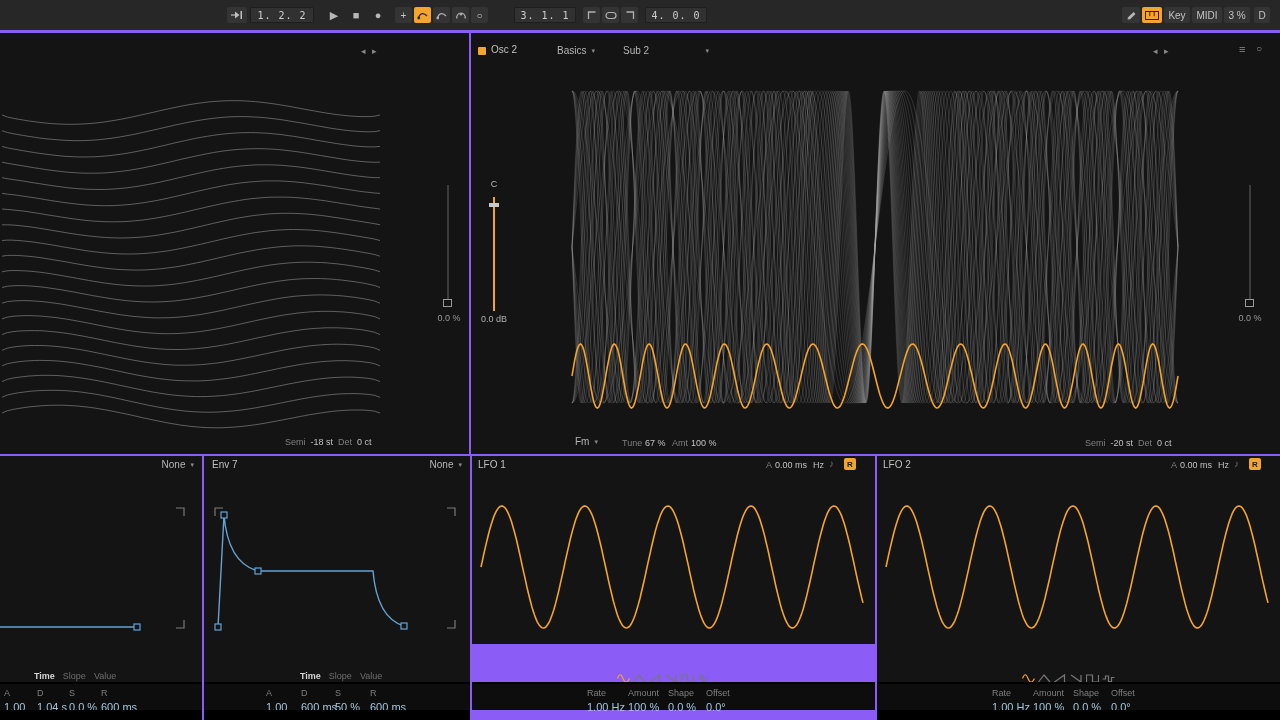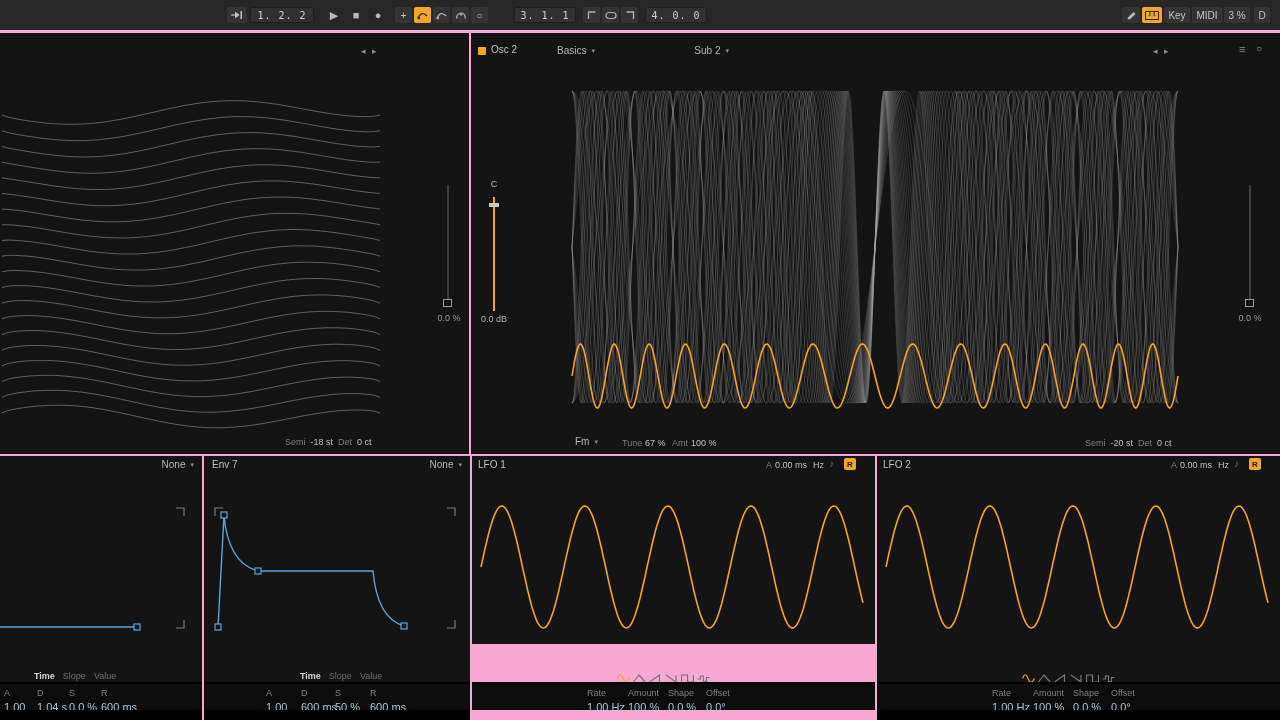--- a/index.html
+++ b/index.html
@@ -1,17 +1,17 @@
 <!DOCTYPE html>
 <html><head>
 <meta charset="utf-8">
 <style>
   *{margin:0;padding:0;box-sizing:border-box}
   html,body{background:#000}
-  .screen{position:relative;width:1280px;height:720px;background:#f9a8d4;overflow:hidden;
+  .screen{position:relative;width:1280px;height:720px;background:#8b5cf6;overflow:hidden;
           font-family:"Liberation Sans",sans-serif;cursor:default}
   .abs{position:absolute}
   .t9{font-size:9px}
   .lbl{color:#7f7f7f}
   .val{color:#a6c5dc}
   .lightval{color:#c2c2c2}
   .accent{color:#f5a42c}
 
   
   .topbar{position:absolute;left:0;top:0;width:1280px;height:30px;background:#272727}
@@ -206,21 +206,21 @@
         <path d="M101.0,370.0L102.0,367.7L103.0,360.8L104.0,349.5L105.0,334.2L106.0,315.3L107.1,293.4L108.1,269.1L109.1,243.2L110.1,216.5L111.1,189.6L112.1,163.5L113.1,138.8L114.1,116.5L115.1,97.0L116.2,81.0L117.2,69.0L118.2,61.2L119.2,58.1L120.2,59.6L121.2,65.6L122.2,76.1L123.2,90.7L124.2,109.0L125.2,130.4L126.3,154.3L127.3,180.0L128.3,206.7L129.3,233.6L130.3,259.9L131.3,284.8L132.3,307.7L133.3,327.7L134.3,344.4L135.3,357.2L136.3,365.7L137.4,369.7L138.4,369.1L139.4,363.8L140.4,354.1L141.4,340.2L142.4,322.6L143.4,301.7L144.4,278.2L145.4,252.8L146.4,226.2L147.5,199.3L148.5,172.8L149.5,147.6L150.5,124.3L151.5,103.7L152.5,86.4L153.5,72.8L154.5,63.5L155.5,58.7L156.6,58.5L157.6,62.9L158.6,71.8L159.6,85.0L160.6,102.0L161.6,122.3L162.6,145.4L163.6,170.5L164.6,196.9L165.6,223.8L166.7,250.4L167.7,276.0L168.7,299.6L169.7,320.8L170.7,338.8L171.7,353.0L172.7,363.1L173.7,368.8L174.7,369.8L175.7,366.2L176.8,358.1L177.8,345.7L178.8,329.4L179.8,309.6L180.8,287.0L181.8,262.2L182.8,236.0L183.8,209.1L184.8,182.4L185.8,156.6L186.8,132.5L187.9,110.8L188.9,92.3L189.9,77.3L190.9,66.4L191.9,59.9L192.9,58.0L193.9,60.8L194.9,68.1L195.9,79.7L196.9,95.4L198.0,114.6L199.0,136.7L200.0,161.2L201.0,187.2L202.0,214.0L203.0,240.8L204.0,266.8L205.0,291.3L206.0,313.4L207.1,332.6L208.1,348.3L209.1,359.9L210.1,367.2L211.1,370.0L212.1,368.1L213.1,361.6L214.1,350.7L215.1,335.7L216.1,317.2L217.2,295.5L218.2,271.4L219.2,245.6L220.2,218.9L221.2,192.0L222.2,165.8L223.2,141.0L224.2,118.4L225.2,98.6L226.2,82.3L227.3,69.9L228.3,61.8L229.3,58.2L230.3,59.2L231.3,64.9L232.3,75.0L233.3,89.2L234.3,107.2L235.3,128.4L236.3,152.0L237.3,177.6L238.4,204.2L239.4,231.1L240.4,257.5L241.4,282.6L242.4,305.7L243.4,326.0L244.4,343.0L245.4,356.2L246.4,365.1L247.4,369.5L248.5,369.3L249.5,364.5L250.5,355.2L251.5,341.6L252.5,324.3L253.5,303.7L254.5,280.4L255.5,255.2L256.5,228.7L257.6,201.8L258.6,175.2L259.6,149.8L260.6,126.3L261.6,105.4L262.6,87.8L263.6,73.9L264.6,64.2L265.6,58.9L266.6,58.3L267.6,62.3L268.7,70.8L269.7,83.6L270.7,100.3L271.7,120.3L272.7,143.2L273.7,168.1L274.7,194.4L275.7,221.3L276.7,248.0L277.8,273.7L278.8,297.6L279.8,319.0L280.8,337.3L281.8,351.9L282.8,362.4L283.8,368.4L284.8,369.9L285.8,366.8L286.8,359.0L287.9,347.0L288.9,331.0L289.9,311.5L290.9,289.2L291.9,264.5L292.9,238.4L293.9,211.5L294.9,184.8L295.9,158.9L296.9,134.6L298.0,112.7L299.0,93.8L300.0,78.5L301.0,67.2L302.0,60.3L303.0,58.0L304.0,60.3L305.0,67.2L306.0,78.5L307.0,93.8L308.1,112.7L309.1,134.6L310.1,158.9L311.1,184.8L312.1,211.5L313.1,238.4L314.1,264.5L315.1,289.2L316.1,311.5L317.1,331.0L318.1,347.0L319.2,359.0L320.2,366.8L321.2,369.9L322.2,368.4L323.2,362.4L324.2,351.9L325.2,337.3L326.2,319.0L327.2,297.6L328.3,273.7L329.3,248.0L330.3,221.3L331.3,194.4L332.3,168.1L333.3,143.2L334.3,120.3L335.3,100.3L336.3,83.6L337.3,70.8L338.4,62.3L339.4,58.3L340.4,58.9L341.4,64.2L342.4,73.9L343.4,87.8L344.4,105.4L345.4,126.3L346.4,149.8L347.4,175.2L348.4,201.8L349.5,228.7L350.5,255.2L351.5,280.4L352.5,303.7L353.5,324.3L354.5,341.6L355.5,355.2L356.5,364.5L357.5,369.3L358.6,369.5L359.6,365.1L360.6,356.2L361.6,343.0L362.6,326.0L363.6,305.7L364.6,282.6L365.6,257.5L366.6,231.1L367.6,204.2L368.6,177.6L369.7,152.0L370.7,128.4L371.7,107.2L372.7,89.2L373.7,75.0L374.7,64.9L375.7,59.2L376.7,58.2L377.7,61.8L378.8,69.9L379.8,82.3L380.8,98.6L381.8,118.4L382.8,141.0L383.8,165.8L384.8,192.0L385.8,218.9L386.8,245.6L387.8,271.4L388.8,295.5L389.9,317.2L390.9,335.7L391.9,350.7L392.9,361.6L393.9,368.1L394.9,370.0L395.9,367.2L396.9,359.9L397.9,348.3L398.9,332.6L400.0,313.4L401.0,291.3L402.0,266.8L403.0,240.8L404.0,214.0L405.0,187.2L406.0,161.2L407.0,136.7L408.0,114.6L409.0,95.4L410.1,79.7L411.1,68.1L412.1,60.8L413.1,58.0L414.1,59.9L415.1,66.4L416.1,77.3L417.1,92.3L418.1,110.8L419.2,132.5L420.2,156.6L421.2,182.4L422.2,209.1L423.2,236.0L424.2,262.2L425.2,287.0L426.2,309.6L427.2,329.4L428.2,345.7L429.3,358.1L430.3,366.2L431.3,369.8L432.3,368.8L433.3,363.1L434.3,353.0L435.3,338.8L436.3,320.8L437.3,299.6L438.3,276.0L439.4,250.4L440.4,223.8L441.4,196.9L442.4,170.5L443.4,145.4L444.4,122.3L445.4,102.0L446.4,85.0L447.4,71.8L448.4,62.9L449.4,58.5L450.5,58.7L451.5,63.5L452.5,72.8L453.5,86.4L454.5,103.7L455.5,124.3L456.5,147.6L457.5,172.8L458.5,199.3L459.6,226.2L460.6,252.8L461.6,278.2L462.6,301.7L463.6,322.6L464.6,340.2L465.6,354.1L466.6,363.8L467.6,369.1L468.6,369.7L469.6,365.7L470.7,357.2L471.7,344.4L472.7,327.7L473.7,307.7L474.7,284.8L475.7,259.9L476.7,233.6L477.7,206.7L478.7,180.0L479.8,154.3L480.8,130.4L481.8,109.0L482.8,90.7L483.8,76.1L484.8,65.6L485.8,59.6L486.8,58.1L487.8,61.2L488.8,69.0L489.9,81.0L490.9,97.0L491.9,116.5L492.9,138.8L493.9,163.5L494.9,189.6L495.9,216.5L496.9,243.2L497.9,269.1L498.9,293.4L499.9,315.3L501.0,334.2L502.0,349.5L503.0,360.8L504.0,367.7L505.0,370.0L506.0,367.7L507.0,360.8L508.0,349.5L509.0,334.2L510.1,315.3L511.1,293.4L512.1,269.1L513.1,243.2L514.1,216.5L515.1,189.6L516.1,163.5L517.1,138.8L518.1,116.5L519.1,97.0L520.1,81.0L521.2,69.0L522.2,61.2L523.2,58.1L524.2,59.6L525.2,65.6L526.2,76.1L527.2,90.7L528.2,109.0L529.2,130.4L530.3,154.3L531.3,180.0L532.3,206.7L533.3,233.6L534.3,259.9L535.3,284.8L536.3,307.7L537.3,327.7L538.3,344.4L539.3,357.2L540.3,365.7L541.4,369.7L542.4,369.1L543.4,363.8L544.4,354.1L545.4,340.2L546.4,322.6L547.4,301.7L548.4,278.2L549.4,252.8L550.5,226.2L551.5,199.3L552.5,172.8L553.5,147.6L554.5,124.3L555.5,103.7L556.5,86.4L557.5,72.8L558.5,63.5L559.5,58.7L560.5,58.5L561.6,62.9L562.6,71.8L563.6,85.0L564.6,102.0L565.6,122.3L566.6,145.4L567.6,170.5L568.6,196.9L569.6,223.8L570.7,250.4L571.7,276.0L572.7,299.6L573.7,320.8L574.7,338.8L575.7,353.0L576.7,363.1L577.7,368.8L578.7,369.8L579.7,366.2L580.8,358.1L581.8,345.7L582.8,329.4L583.8,309.6L584.8,287.0L585.8,262.2L586.8,236.0L587.8,209.1L588.8,182.4L589.8,156.6L590.9,132.5L591.9,110.8L592.9,92.3L593.9,77.3L594.9,66.4L595.9,59.9L596.9,58.0L597.9,60.8L598.9,68.1L599.9,79.7L601.0,95.4L602.0,114.6L603.0,136.7L604.0,161.2L605.0,187.2L606.0,214.0L607.0,240.8L608.0,266.8L609.0,291.3L610.0,313.4L611.0,332.6L612.1,348.3L613.1,359.9L614.1,367.2L615.1,370.0L616.1,368.1L617.1,361.6L618.1,350.7L619.1,335.7L620.1,317.2L621.1,295.5L622.2,271.4L623.2,245.6L624.2,218.9L625.2,192.0L626.2,165.8L627.2,141.0L628.2,118.4L629.2,98.6L630.2,82.3L631.3,69.9L632.3,61.8L633.3,58.2L634.3,59.2L635.3,64.9L636.3,75.0L637.3,89.2L638.3,107.2L639.3,128.4L640.3,152.0L641.4,177.6L642.4,204.2L643.4,231.1L644.4,257.5L645.4,282.6L646.4,305.7L647.4,326.0L648.4,343.0L649.4,356.2L650.4,365.1L651.5,369.5L652.5,369.3L653.5,364.5L654.5,355.2L655.5,341.6L656.5,324.3L657.5,303.7L658.5,280.4L659.5,255.2L660.5,228.7L661.6,201.8L662.6,175.2L663.6,149.8L664.6,126.3L665.6,105.4L666.6,87.8L667.6,73.9L668.6,64.2L669.6,58.9L670.6,58.3L671.6,62.3L672.7,70.8L673.7,83.6L674.7,100.3L675.7,120.3L676.7,143.2L677.7,168.1L678.7,194.4L679.7,221.3L680.7,248.0L681.8,273.7L682.8,297.6L683.8,319.0L684.8,337.3L685.8,351.9L686.8,362.4L687.8,368.4L688.8,369.9L689.8,366.8L690.8,359.0L691.9,347.0L692.9,331.0L693.9,311.5L694.9,289.2L695.9,264.5L696.9,238.4L697.9,211.5L698.9,184.8L699.9,158.9L700.9,134.6L702.0,112.7L703.0,93.8L704.0,78.5L705.0,67.2L706.0,60.3L707.0,58.0" fill="none" stroke="#a9a9a9" stroke-opacity="0.3" stroke-width="0.7"></path>
         <path d="M101.0,214.0L102.0,241.6L103.0,268.4L104.0,293.4L105.0,315.9L106.0,335.2L107.1,350.7L108.1,361.9L109.1,368.3L110.1,369.9L111.1,366.6L112.1,358.4L113.1,345.7L114.1,328.8L115.1,308.3L116.2,284.8L117.2,259.1L118.2,231.9L119.2,204.2L120.2,176.8L121.2,150.5L122.2,126.3L123.2,104.9L124.2,86.8L125.2,72.8L126.3,63.3L127.3,58.5L128.3,58.7L129.3,63.7L130.3,73.6L131.3,87.8L132.3,106.0L133.3,127.7L134.3,152.0L135.3,178.4L136.3,205.8L137.4,233.6L138.4,260.7L139.4,286.3L140.4,309.6L141.4,329.9L142.4,346.6L143.4,359.0L144.4,366.9L145.4,370.0L146.4,368.1L147.5,361.3L148.5,349.9L149.5,334.2L150.5,314.7L151.5,292.0L152.5,266.8L153.5,240.0L154.5,212.4L155.5,184.8L156.6,158.1L157.6,133.2L158.6,110.8L159.6,91.7L160.6,76.5L161.6,65.6L162.6,59.4L163.6,58.1L164.6,61.8L165.6,70.2L166.7,83.2L167.7,100.3L168.7,121.0L169.7,144.6L170.7,170.5L171.7,197.7L172.7,225.4L173.7,252.8L174.7,278.9L175.7,303.0L176.8,324.3L177.8,342.1L178.8,355.8L179.8,365.1L180.8,369.6L181.8,369.1L182.8,363.8L183.8,353.7L184.8,339.2L185.8,320.8L186.8,299.0L187.9,274.5L188.9,248.0L189.9,220.5L190.9,192.8L191.9,165.8L192.9,140.3L193.9,117.1L194.9,97.0L195.9,80.6L196.9,68.4L198.0,60.8L199.0,58.0L200.0,60.2L201.0,67.2L202.0,78.9L203.0,94.8L204.0,114.6L205.0,137.4L206.0,162.7L207.1,189.6L208.1,217.3L209.1,244.8L210.1,271.4L211.1,296.2L212.1,318.4L213.1,337.3L214.1,352.2L215.1,362.9L216.1,368.8L217.2,369.8L218.2,365.9L219.2,357.2L220.2,343.9L221.2,326.6L222.2,305.7L223.2,281.9L224.2,256.0L225.2,228.7L226.2,200.9L227.3,173.6L228.3,147.6L229.3,123.6L230.3,102.5L231.3,85.0L232.3,71.5L233.3,62.5L234.3,58.3L235.3,59.0L236.3,64.7L237.3,75.0L238.4,89.7L239.4,108.4L240.4,130.4L241.4,155.1L242.4,181.6L243.4,209.1L244.4,236.8L245.4,263.8L246.4,289.2L247.4,312.2L248.5,332.1L249.5,348.3L250.5,360.2L251.5,367.5L252.5,370.0L253.5,367.5L254.5,360.2L255.5,348.3L256.5,332.1L257.6,312.2L258.6,289.2L259.6,263.8L260.6,236.8L261.6,209.1L262.6,181.6L263.6,155.1L264.6,130.4L265.6,108.4L266.6,89.7L267.6,75.0L268.7,64.7L269.7,59.0L270.7,58.3L271.7,62.5L272.7,71.5L273.7,85.0L274.7,102.5L275.7,123.6L276.7,147.6L277.8,173.6L278.8,200.9L279.8,228.7L280.8,256.0L281.8,281.9L282.8,305.7L283.8,326.6L284.8,343.9L285.8,357.2L286.8,365.9L287.9,369.8L288.9,368.8L289.9,362.9L290.9,352.2L291.9,337.3L292.9,318.4L293.9,296.2L294.9,271.4L295.9,244.8L296.9,217.3L298.0,189.6L299.0,162.7L300.0,137.4L301.0,114.6L302.0,94.8L303.0,78.9L304.0,67.2L305.0,60.2L306.0,58.0L307.0,60.8L308.1,68.4L309.1,80.6L310.1,97.0L311.1,117.1L312.1,140.3L313.1,165.8L314.1,192.8L315.1,220.5L316.1,248.0L317.1,274.5L318.1,299.0L319.2,320.8L320.2,339.2L321.2,353.7L322.2,363.8L323.2,369.1L324.2,369.6L325.2,365.1L326.2,355.8L327.2,342.1L328.3,324.3L329.3,303.0L330.3,278.9L331.3,252.8L332.3,225.4L333.3,197.7L334.3,170.5L335.3,144.6L336.3,121.0L337.3,100.3L338.4,83.2L339.4,70.2L340.4,61.8L341.4,58.1L342.4,59.4L343.4,65.6L344.4,76.5L345.4,91.7L346.4,110.8L347.4,133.2L348.4,158.1L349.5,184.8L350.5,212.4L351.5,240.0L352.5,266.8L353.5,292.0L354.5,314.7L355.5,334.2L356.5,349.9L357.5,361.3L358.6,368.1L359.6,370.0L360.6,366.9L361.6,359.0L362.6,346.6L363.6,329.9L364.6,309.6L365.6,286.3L366.6,260.7L367.6,233.6L368.6,205.8L369.7,178.4L370.7,152.0L371.7,127.7L372.7,106.0L373.7,87.8L374.7,73.6L375.7,63.7L376.7,58.7L377.7,58.5L378.8,63.3L379.8,72.8L380.8,86.8L381.8,104.9L382.8,126.3L383.8,150.5L384.8,176.8L385.8,204.2L386.8,231.9L387.8,259.1L388.8,284.8L389.9,308.3L390.9,328.8L391.9,345.7L392.9,358.4L393.9,366.6L394.9,369.9L395.9,368.3L396.9,361.9L397.9,350.7L398.9,335.2L400.0,315.9L401.0,293.4L402.0,268.4L403.0,241.6L404.0,214.0L405.0,186.4L406.0,159.6L407.0,134.6L408.0,112.1L409.0,92.8L410.1,77.3L411.1,66.1L412.1,59.7L413.1,58.1L414.1,61.4L415.1,69.6L416.1,82.3L417.1,99.2L418.1,119.7L419.2,143.2L420.2,168.9L421.2,196.1L422.2,223.8L423.2,251.2L424.2,277.5L425.2,301.7L426.2,323.1L427.2,341.2L428.2,355.2L429.3,364.7L430.3,369.5L431.3,369.3L432.3,364.3L433.3,354.4L434.3,340.2L435.3,322.0L436.3,300.3L437.3,276.0L438.3,249.6L439.4,222.2L440.4,194.4L441.4,167.3L442.4,141.7L443.4,118.4L444.4,98.1L445.4,81.4L446.4,69.0L447.4,61.1L448.4,58.0L449.4,59.9L450.5,66.7L451.5,78.1L452.5,93.8L453.5,113.3L454.5,136.0L455.5,161.2L456.5,188.0L457.5,215.6L458.5,243.2L459.6,269.9L460.6,294.8L461.6,317.2L462.6,336.3L463.6,351.5L464.6,362.4L465.6,368.6L466.6,369.9L467.6,366.2L468.6,357.8L469.6,344.8L470.7,327.7L471.7,307.0L472.7,283.4L473.7,257.5L474.7,230.3L475.7,202.6L476.7,175.2L477.7,149.1L478.7,125.0L479.8,103.7L480.8,85.9L481.8,72.2L482.8,62.9L483.8,58.4L484.8,58.9L485.8,64.2L486.8,74.3L487.8,88.8L488.8,107.2L489.9,129.0L490.9,153.5L491.9,180.0L492.9,207.5L493.9,235.2L494.9,262.2L495.9,287.7L496.9,310.9L497.9,331.0L498.9,347.4L499.9,359.6L501.0,367.2L502.0,370.0L503.0,367.8L504.0,360.8L505.0,349.1L506.0,333.2L507.0,313.4L508.0,290.6L509.0,265.3L510.1,238.4L511.1,210.7L512.1,183.2L513.1,156.6L514.1,131.8L515.1,109.6L516.1,90.7L517.1,75.8L518.1,65.1L519.1,59.2L520.1,58.2L521.2,62.1L522.2,70.8L523.2,84.1L524.2,101.4L525.2,122.3L526.2,146.1L527.2,172.0L528.2,199.3L529.2,227.1L530.3,254.4L531.3,280.4L532.3,304.4L533.3,325.5L534.3,343.0L535.3,356.5L536.3,365.5L537.3,369.7L538.3,369.0L539.3,363.3L540.3,353.0L541.4,338.3L542.4,319.6L543.4,297.6L544.4,272.9L545.4,246.4L546.4,218.9L547.4,191.2L548.4,164.2L549.4,138.8L550.5,115.8L551.5,95.9L552.5,79.7L553.5,67.8L554.5,60.5L555.5,58.0L556.5,60.5L557.5,67.8L558.5,79.7L559.5,95.9L560.5,115.8L561.6,138.8L562.6,164.2L563.6,191.2L564.6,218.9L565.6,246.4L566.6,272.9L567.6,297.6L568.6,319.6L569.6,338.3L570.7,353.0L571.7,363.3L572.7,369.0L573.7,369.7L574.7,365.5L575.7,356.5L576.7,343.0L577.7,325.5L578.7,304.4L579.7,280.4L580.8,254.4L581.8,227.1L582.8,199.3L583.8,172.0L584.8,146.1L585.8,122.3L586.8,101.4L587.8,84.1L588.8,70.8L589.8,62.1L590.9,58.2L591.9,59.2L592.9,65.1L593.9,75.8L594.9,90.7L595.9,109.6L596.9,131.8L597.9,156.6L598.9,183.2L599.9,210.7L601.0,238.4L602.0,265.3L603.0,290.6L604.0,313.4L605.0,333.2L606.0,349.1L607.0,360.8L608.0,367.8L609.0,370.0L610.0,367.2L611.0,359.6L612.1,347.4L613.1,331.0L614.1,310.9L615.1,287.7L616.1,262.2L617.1,235.2L618.1,207.5L619.1,180.0L620.1,153.5L621.1,129.0L622.2,107.2L623.2,88.8L624.2,74.3L625.2,64.2L626.2,58.9L627.2,58.4L628.2,62.9L629.2,72.2L630.2,85.9L631.3,103.7L632.3,125.0L633.3,149.1L634.3,175.2L635.3,202.6L636.3,230.3L637.3,257.5L638.3,283.4L639.3,307.0L640.3,327.7L641.4,344.8L642.4,357.8L643.4,366.2L644.4,369.9L645.4,368.6L646.4,362.4L647.4,351.5L648.4,336.3L649.4,317.2L650.4,294.8L651.5,269.9L652.5,243.2L653.5,215.6L654.5,188.0L655.5,161.2L656.5,136.0L657.5,113.3L658.5,93.8L659.5,78.1L660.5,66.7L661.6,59.9L662.6,58.0L663.6,61.1L664.6,69.0L665.6,81.4L666.6,98.1L667.6,118.4L668.6,141.7L669.6,167.3L670.6,194.4L671.6,222.2L672.7,249.6L673.7,276.0L674.7,300.3L675.7,322.0L676.7,340.2L677.7,354.4L678.7,364.3L679.7,369.3L680.7,369.5L681.8,364.7L682.8,355.2L683.8,341.2L684.8,323.1L685.8,301.7L686.8,277.5L687.8,251.2L688.8,223.8L689.8,196.1L690.8,168.9L691.9,143.2L692.9,119.7L693.9,99.2L694.9,82.3L695.9,69.6L696.9,61.4L697.9,58.1L698.9,59.7L699.9,66.1L700.9,77.3L702.0,92.8L703.0,112.1L704.0,134.6L705.0,159.6L706.0,186.4L707.0,214.0" fill="none" stroke="#a9a9a9" stroke-opacity="0.3" stroke-width="0.7"></path>
         <path d="M101.0,343.0L102.2,335.8L103.4,329.0L104.6,322.9L105.8,317.8L107.1,314.0L108.3,311.7L109.5,311.0L110.7,311.9L111.9,314.4L113.1,318.3L114.3,323.5L115.5,329.7L116.8,336.5L118.0,343.7L119.2,350.9L120.4,357.6L121.6,363.6L122.8,368.5L124.0,372.2L125.2,374.4L126.5,375.0L127.7,374.0L128.9,371.4L130.1,367.4L131.3,362.2L132.5,356.0L133.7,349.2L134.9,342.1L136.1,335.0L137.4,328.3L138.6,322.4L139.8,317.5L141.0,313.8L142.2,311.7L143.4,311.0L144.6,311.9L145.8,314.4L147.1,318.3L148.3,323.3L149.5,329.4L150.7,336.1L151.9,343.1L153.1,350.1L154.3,356.8L155.5,362.7L156.8,367.8L158.0,371.6L159.2,374.0L160.4,375.0L161.6,374.4L162.8,372.3L164.0,368.9L165.2,364.2L166.4,358.5L167.7,352.1L168.9,345.2L170.1,338.3L171.3,331.6L172.5,325.4L173.7,320.1L174.9,315.9L176.1,312.9L177.4,311.3L178.6,311.1L179.8,312.4L181.0,315.2L182.2,319.2L183.4,324.2L184.6,330.1L185.8,336.6L187.1,343.3L188.3,350.1L189.5,356.5L190.7,362.2L191.9,367.2L193.1,371.0L194.3,373.6L195.5,374.9L196.7,374.8L198.0,373.2L199.2,370.4L200.4,366.4L201.6,361.4L202.8,355.6L204.0,349.3L205.2,342.7L206.4,336.2L207.7,330.0L208.9,324.3L210.1,319.4L211.3,315.5L212.5,312.8L213.7,311.3L214.9,311.1L216.1,312.2L217.4,314.6L218.6,318.1L219.8,322.6L221.0,328.0L222.2,333.9L223.4,340.2L224.6,346.5L225.8,352.8L227.0,358.6L228.3,363.8L229.5,368.2L230.7,371.5L231.9,373.8L233.1,374.9L234.3,374.8L235.5,373.4L236.7,370.9L238.0,367.4L239.2,362.9L240.4,357.8L241.6,352.0L242.8,346.0L244.0,339.9L245.2,333.9L246.4,328.2L247.7,323.1L248.9,318.7L250.1,315.2L251.3,312.7L252.5,311.3L253.7,311.0L254.9,311.9L256.1,313.8L257.3,316.7L258.6,320.6L259.8,325.2L261.0,330.4L262.2,336.0L263.4,341.9L264.6,347.7L265.8,353.4L267.0,358.8L268.3,363.6L269.5,367.7L270.7,370.9L271.9,373.3L273.1,374.7L274.3,375.0L275.5,374.3L276.7,372.6L278.0,369.9L279.2,366.4L280.4,362.2L281.6,357.4L282.8,352.1L284.0,346.6L285.2,340.9L286.4,335.4L287.6,330.1L288.9,325.2L290.1,320.8L291.3,317.2L292.5,314.3L293.7,312.3L294.9,311.2L296.1,311.1L297.3,311.9L298.6,313.6L299.8,316.1L301.0,319.5L302.2,323.5L303.4,328.0L304.6,333.0L305.8,338.3L307.0,343.6L308.3,349.0L309.5,354.1L310.7,359.0L311.9,363.4L313.1,367.2L314.3,370.3L315.5,372.7L316.7,374.2L317.9,375.0L319.2,374.8L320.4,373.8L321.6,371.9L322.8,369.3L324.0,366.0L325.2,362.1L326.4,357.7L327.6,352.9L328.9,347.9L330.1,342.8L331.3,337.6L332.5,332.6L333.7,327.9L334.9,323.6L336.1,319.8L337.3,316.6L338.6,314.1L339.8,312.3L341.0,311.2L342.2,311.0L343.4,311.6L344.6,312.9L345.8,315.0L347.0,317.8L348.2,321.2L349.5,325.2L350.7,329.5L351.9,334.2L353.1,339.1L354.3,344.1L355.5,349.0L356.7,353.8L357.9,358.3L359.2,362.5L360.4,366.1L361.6,369.3L362.8,371.8L364.0,373.6L365.2,374.7L366.4,375.0L367.6,374.6L368.9,373.4L370.1,371.6L371.3,369.0L372.5,365.9L373.7,362.2L374.9,358.1L376.1,353.6L377.3,348.9L378.5,344.1L379.8,339.2L381.0,334.5L382.2,329.9L383.4,325.6L384.6,321.8L385.8,318.4L387.0,315.6L388.2,313.4L389.5,311.9L390.7,311.1L391.9,311.1L393.1,311.7L394.3,313.1L395.5,315.1L396.7,317.8L397.9,321.1L399.2,324.8L400.4,329.0L401.6,333.5L402.8,338.2L404.0,343.0L405.2,347.8L406.4,352.5L407.6,357.0L408.8,361.2L410.1,364.9L411.3,368.2L412.5,370.9L413.7,372.9L414.9,374.3L416.1,374.9L417.3,374.9L418.5,374.1L419.8,372.6L421.0,370.4L422.2,367.6L423.4,364.2L424.6,360.4L425.8,356.1L427.0,351.5L428.2,346.8L429.5,341.9L430.7,337.1L431.9,332.4L433.1,327.9L434.3,323.8L435.5,320.1L436.7,317.0L437.9,314.4L439.1,312.6L440.4,311.4L441.6,311.0L442.8,311.3L444.0,312.4L445.2,314.2L446.4,316.7L447.6,319.9L448.8,323.5L450.1,327.7L451.3,332.2L452.5,337.0L453.7,341.9L454.9,346.9L456.1,351.8L457.3,356.5L458.5,360.8L459.8,364.8L461.0,368.2L462.2,371.0L463.4,373.1L464.6,374.4L465.8,375.0L467.0,374.8L468.2,373.7L469.4,371.9L470.7,369.4L471.9,366.2L473.1,362.4L474.3,358.1L475.5,353.4L476.7,348.4L477.9,343.2L479.1,338.1L480.4,333.1L481.6,328.3L482.8,323.9L484.0,320.0L485.2,316.7L486.4,314.1L487.6,312.2L488.8,311.2L490.1,311.0L491.3,311.8L492.5,313.3L493.7,315.7L494.9,318.8L496.1,322.6L497.3,327.0L498.5,331.9L499.7,337.0L501.0,342.4L502.2,347.7L503.4,353.0L504.6,358.0L505.8,362.5L507.0,366.5L508.2,369.9L509.4,372.4L510.7,374.1L511.9,374.9L513.1,374.8L514.3,373.7L515.5,371.7L516.7,368.8L517.9,365.2L519.1,360.8L520.4,355.9L521.6,350.6L522.8,345.1L524.0,339.4L525.2,333.9L526.4,328.6L527.6,323.8L528.8,319.6L530.0,316.1L531.3,313.4L532.5,311.7L533.7,311.0L534.9,311.3L536.1,312.7L537.3,315.1L538.5,318.3L539.7,322.4L541.0,327.2L542.2,332.6L543.4,338.3L544.6,344.1L545.8,350.0L547.0,355.6L548.2,360.8L549.4,365.4L550.7,369.3L551.9,372.2L553.1,374.1L554.3,375.0L555.5,374.7L556.7,373.3L557.9,370.8L559.1,367.3L560.3,362.9L561.6,357.8L562.8,352.1L564.0,346.1L565.2,340.0L566.4,334.0L567.6,328.2L568.8,323.1L570.0,318.6L571.3,315.1L572.5,312.6L573.7,311.2L574.9,311.1L576.1,312.2L577.3,314.5L578.5,317.8L579.7,322.2L581.0,327.4L582.2,333.2L583.4,339.5L584.6,345.8L585.8,352.1L587.0,358.0L588.2,363.4L589.4,367.9L590.6,371.4L591.9,373.8L593.1,374.9L594.3,374.7L595.5,373.2L596.7,370.5L597.9,366.6L599.1,361.7L600.3,356.0L601.6,349.8L602.8,343.3L604.0,336.7L605.2,330.4L606.4,324.6L607.6,319.6L608.8,315.6L610.0,312.8L611.3,311.2L612.5,311.1L613.7,312.4L614.9,315.0L616.1,318.8L617.3,323.8L618.5,329.5L619.7,335.9L620.9,342.7L622.2,349.4L623.4,355.9L624.6,361.8L625.8,366.8L627.0,370.8L628.2,373.6L629.4,374.9L630.6,374.7L631.9,373.1L633.1,370.1L634.3,365.9L635.5,360.6L636.7,354.4L637.9,347.7L639.1,340.8L640.3,333.9L641.6,327.5L642.8,321.8L644.0,317.1L645.2,313.7L646.4,311.6L647.6,311.0L648.8,312.0L650.0,314.4L651.2,318.2L652.5,323.3L653.7,329.2L654.9,335.9L656.1,342.9L657.3,349.9L658.5,356.6L659.7,362.7L660.9,367.7L662.2,371.6L663.4,374.1L664.6,375.0L665.8,374.3L667.0,372.2L668.2,368.5L669.4,363.6L670.6,357.7L671.9,351.0L673.1,343.9L674.3,336.8L675.5,330.0L676.7,323.8L677.9,318.6L679.1,314.6L680.3,312.0L681.5,311.0L682.8,311.6L684.0,313.8L685.2,317.5L686.4,322.4L687.6,328.4L688.8,335.1L690.0,342.3L691.2,349.5L692.5,356.3L693.7,362.5L694.9,367.7L696.1,371.6L697.3,374.1L698.5,375.0L699.7,374.3L700.9,372.0L702.2,368.2L703.4,363.1L704.6,357.0L705.8,350.2L707.0,343.0" fill="none" stroke="#f5a42c" stroke-width="1.6"></path>
       </svg>
     <span class="pwr" style="left:7px;top:14px"></span>
     <span class="hdr-title accent" style="left:20px;top:11px">Osc 2</span>
     <div class="dd" style="left:86px;top:12px">
       <span>Basics</span>
       <span class="car">▾</span>
     </div>
-    <div class="dd" style="left:172px;top:12px;width:86px;justify-content:flex-end">
+    <div class="dd" style="left:152px;top:12px;width:86px;justify-content:space-between">
       <span>Sub 2</span>
       <span class="car">▾</span>
     </div>
     <span class="navarrow" style="left:682px;top:13px">◂</span>
     <span class="navarrow" style="left:693px;top:13px">▸</span>
     <span class="abs" style="left:768px;top:10px;font-size:11px;color:#8f8f8f">≡</span>
     <span class="abs" style="left:785px;top:10px;font-size:10px;color:#8f8f8f">○</span>
 
     <span class="abs t9" style="left:16px;top:146px;width:14px;text-align:center;color:#b9b9b9">C</span>
     <div class="fader-line" style="left:22px;top:164px;height:114px"></div>

